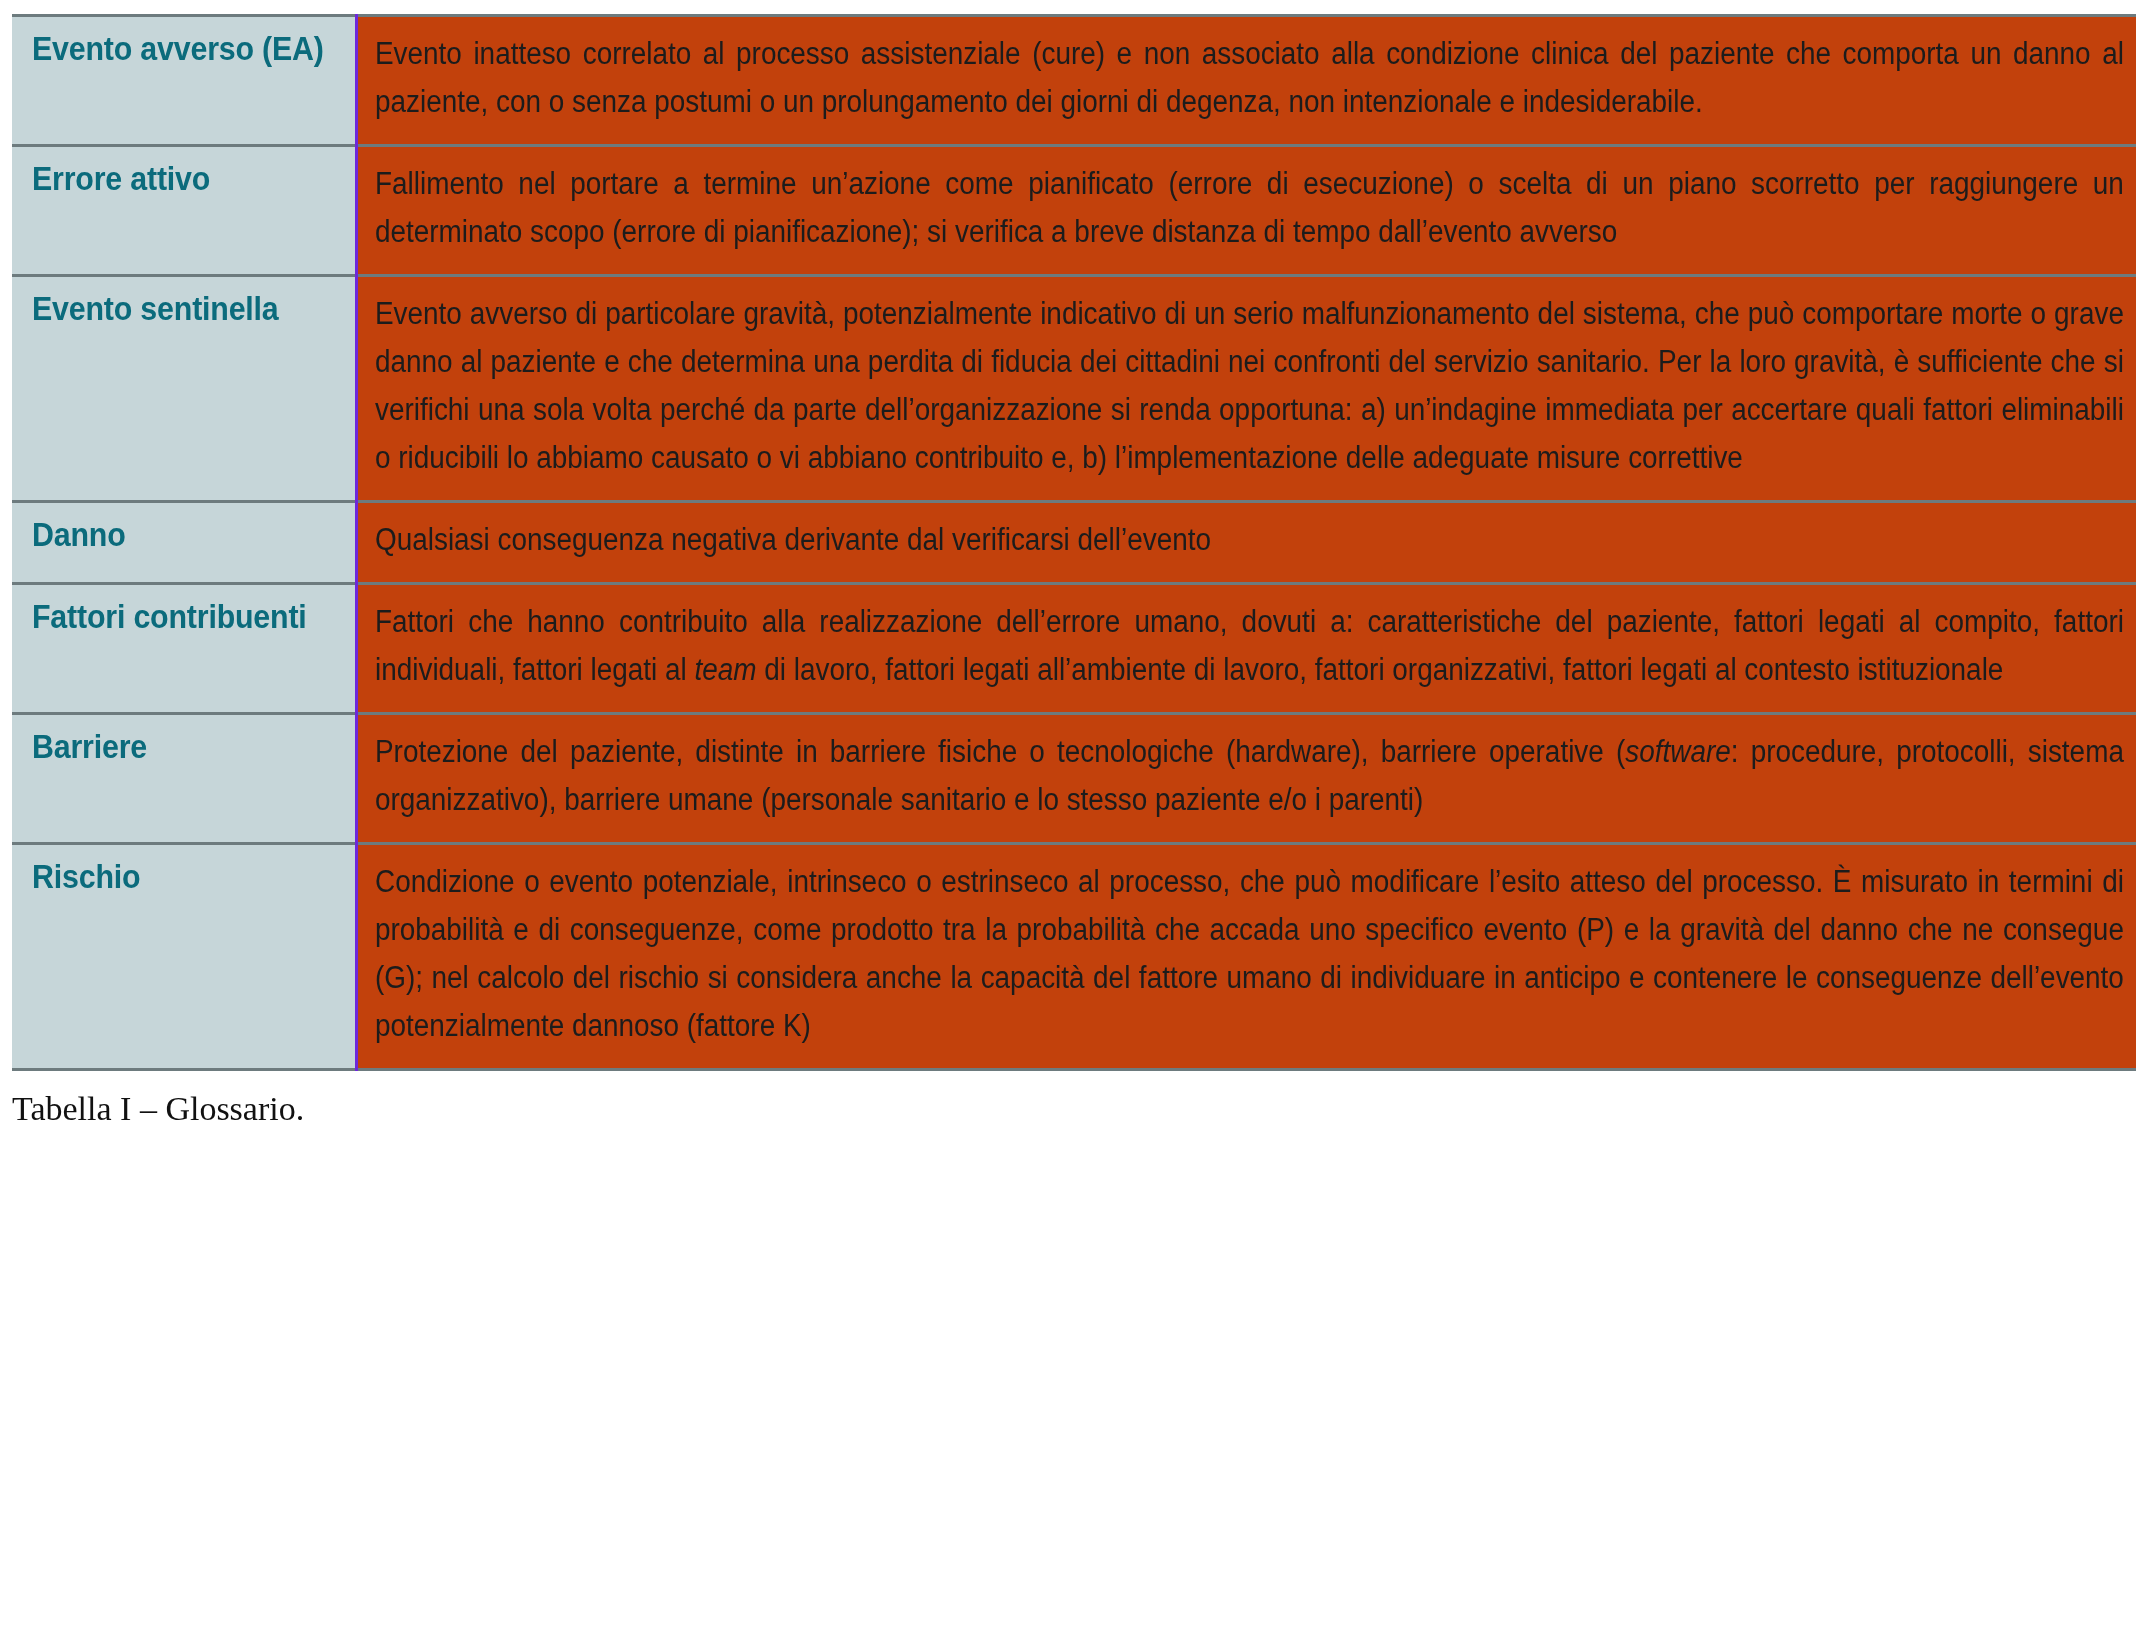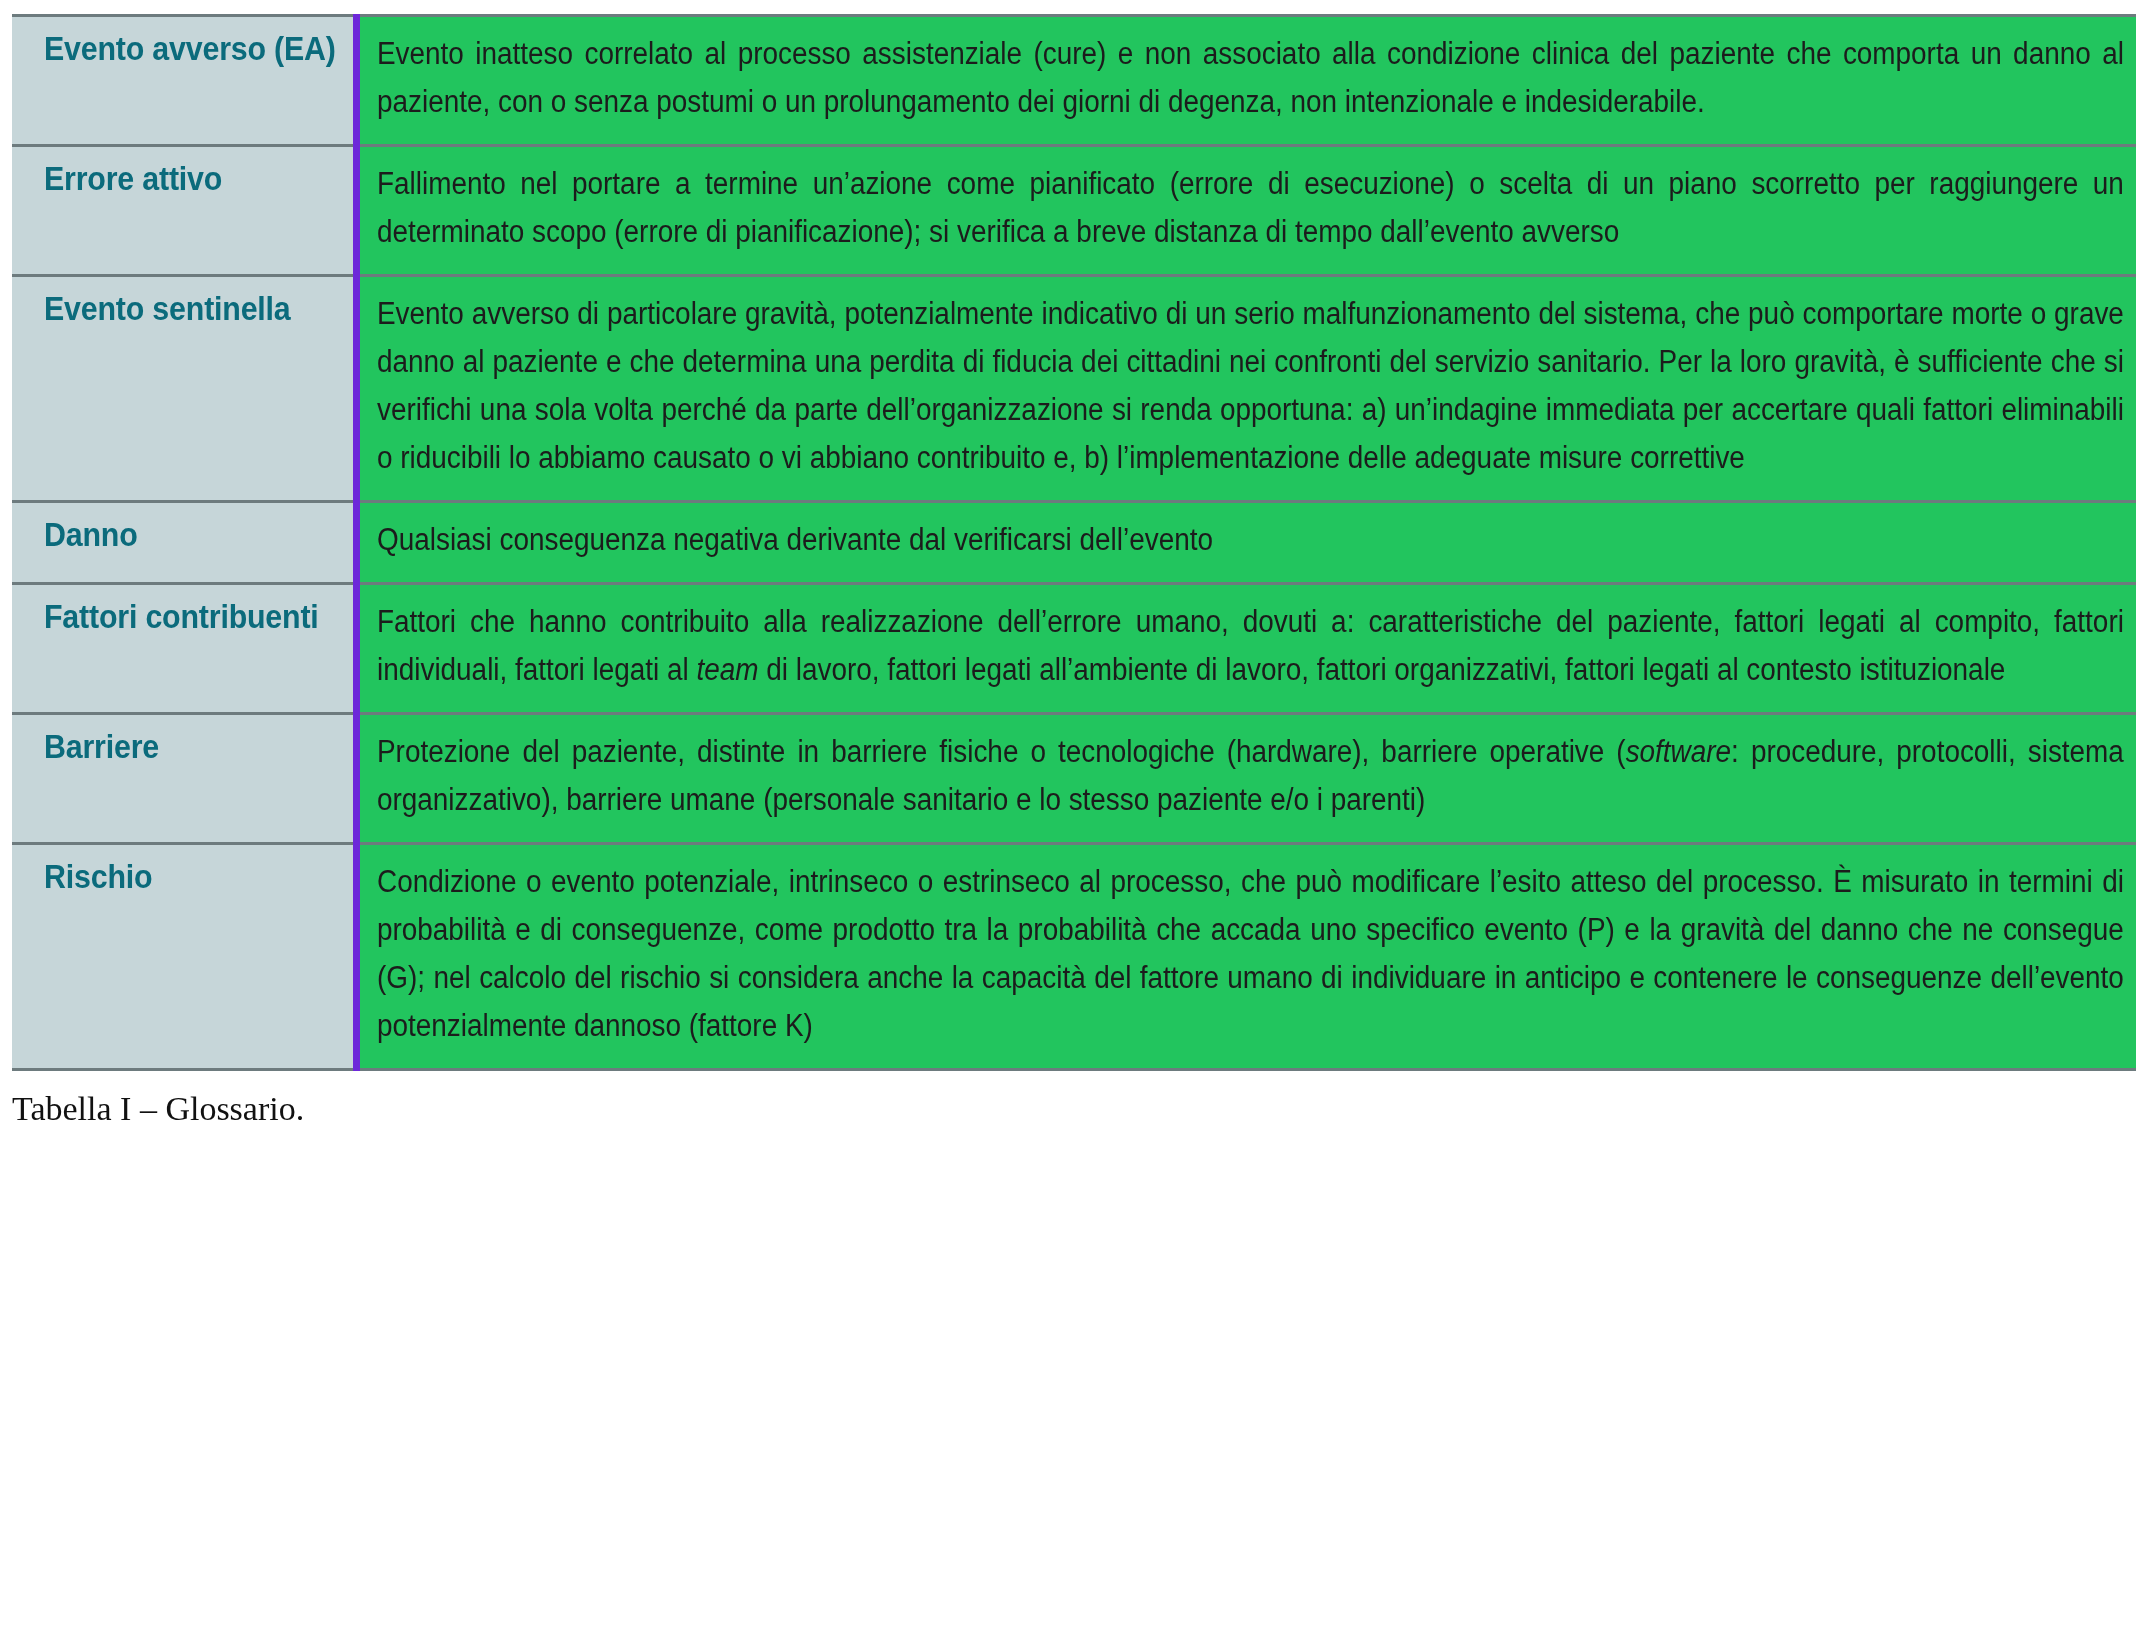--- a/index.html
+++ b/index.html
@@ -35,26 +35,26 @@
   table.glossary col.def-col  { width: 1780px; }
 
   table.glossary tr.glossary-row + tr.glossary-row > td {
     border-top: 3px solid #6d7b7e;
     margin-left: 36px;
   }
 
   td.term-cell {
     background: #c6d6d9;
     vertical-align: top;
-    padding: 14px 0 18px 32px;
-    border-right: 7px solid #6d28d9;
+    padding: 14px 0 18px 20px;
+    border-right: 3px solid #6d28d9;
   }
 
   td.def-cell {
-    background: #22c55e;
+    background: #c2410c;
     vertical-align: top;
     padding: 13px 14px 18px 17px;
     text-align: justify;
     text-justify: inter-word;
   }
 
   .term-label {
     display: block;
     color: #0b6b7c;
     font-family: "Liberation Sans Narrow", "Liberation Sans", sans-serif;

